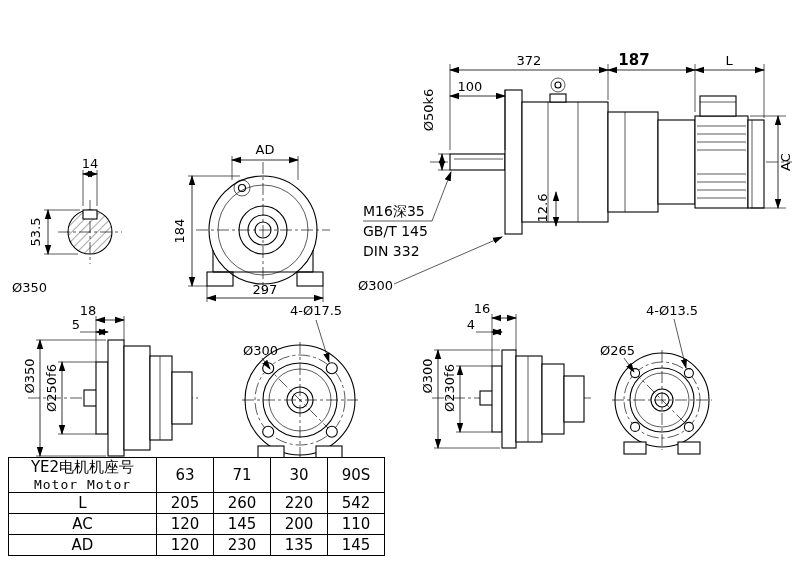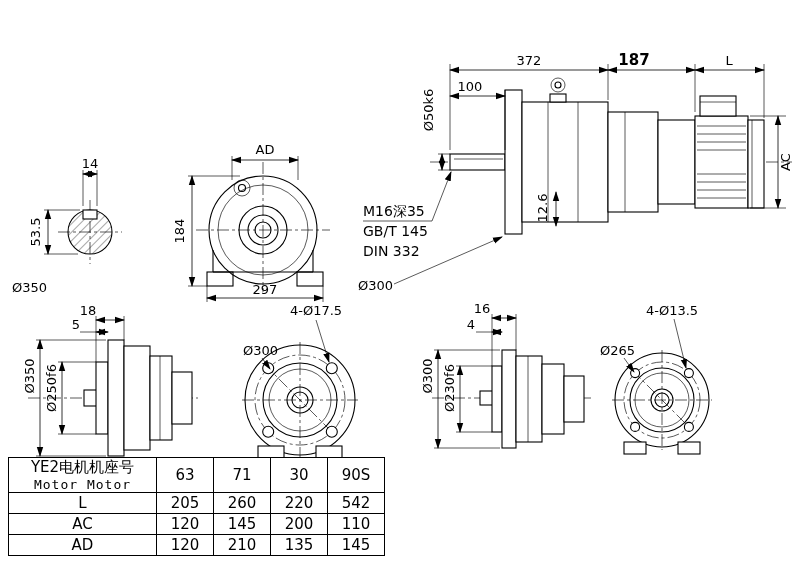--- a/index.html
+++ b/index.html
@@ -297,20 +297,20 @@
       <tr>
         <td>AC</td>
         <td>120</td>
         <td>145</td>
         <td>200</td>
         <td>110</td>
       </tr>
       <tr>
         <td>AD</td>
         <td>120</td>
-        <td>210</td>
+        <td>230</td>
         <td>135</td>
         <td>145</td>
       </tr>
     </tbody>
   </table>
 
 </div>
 
 </body></html>

